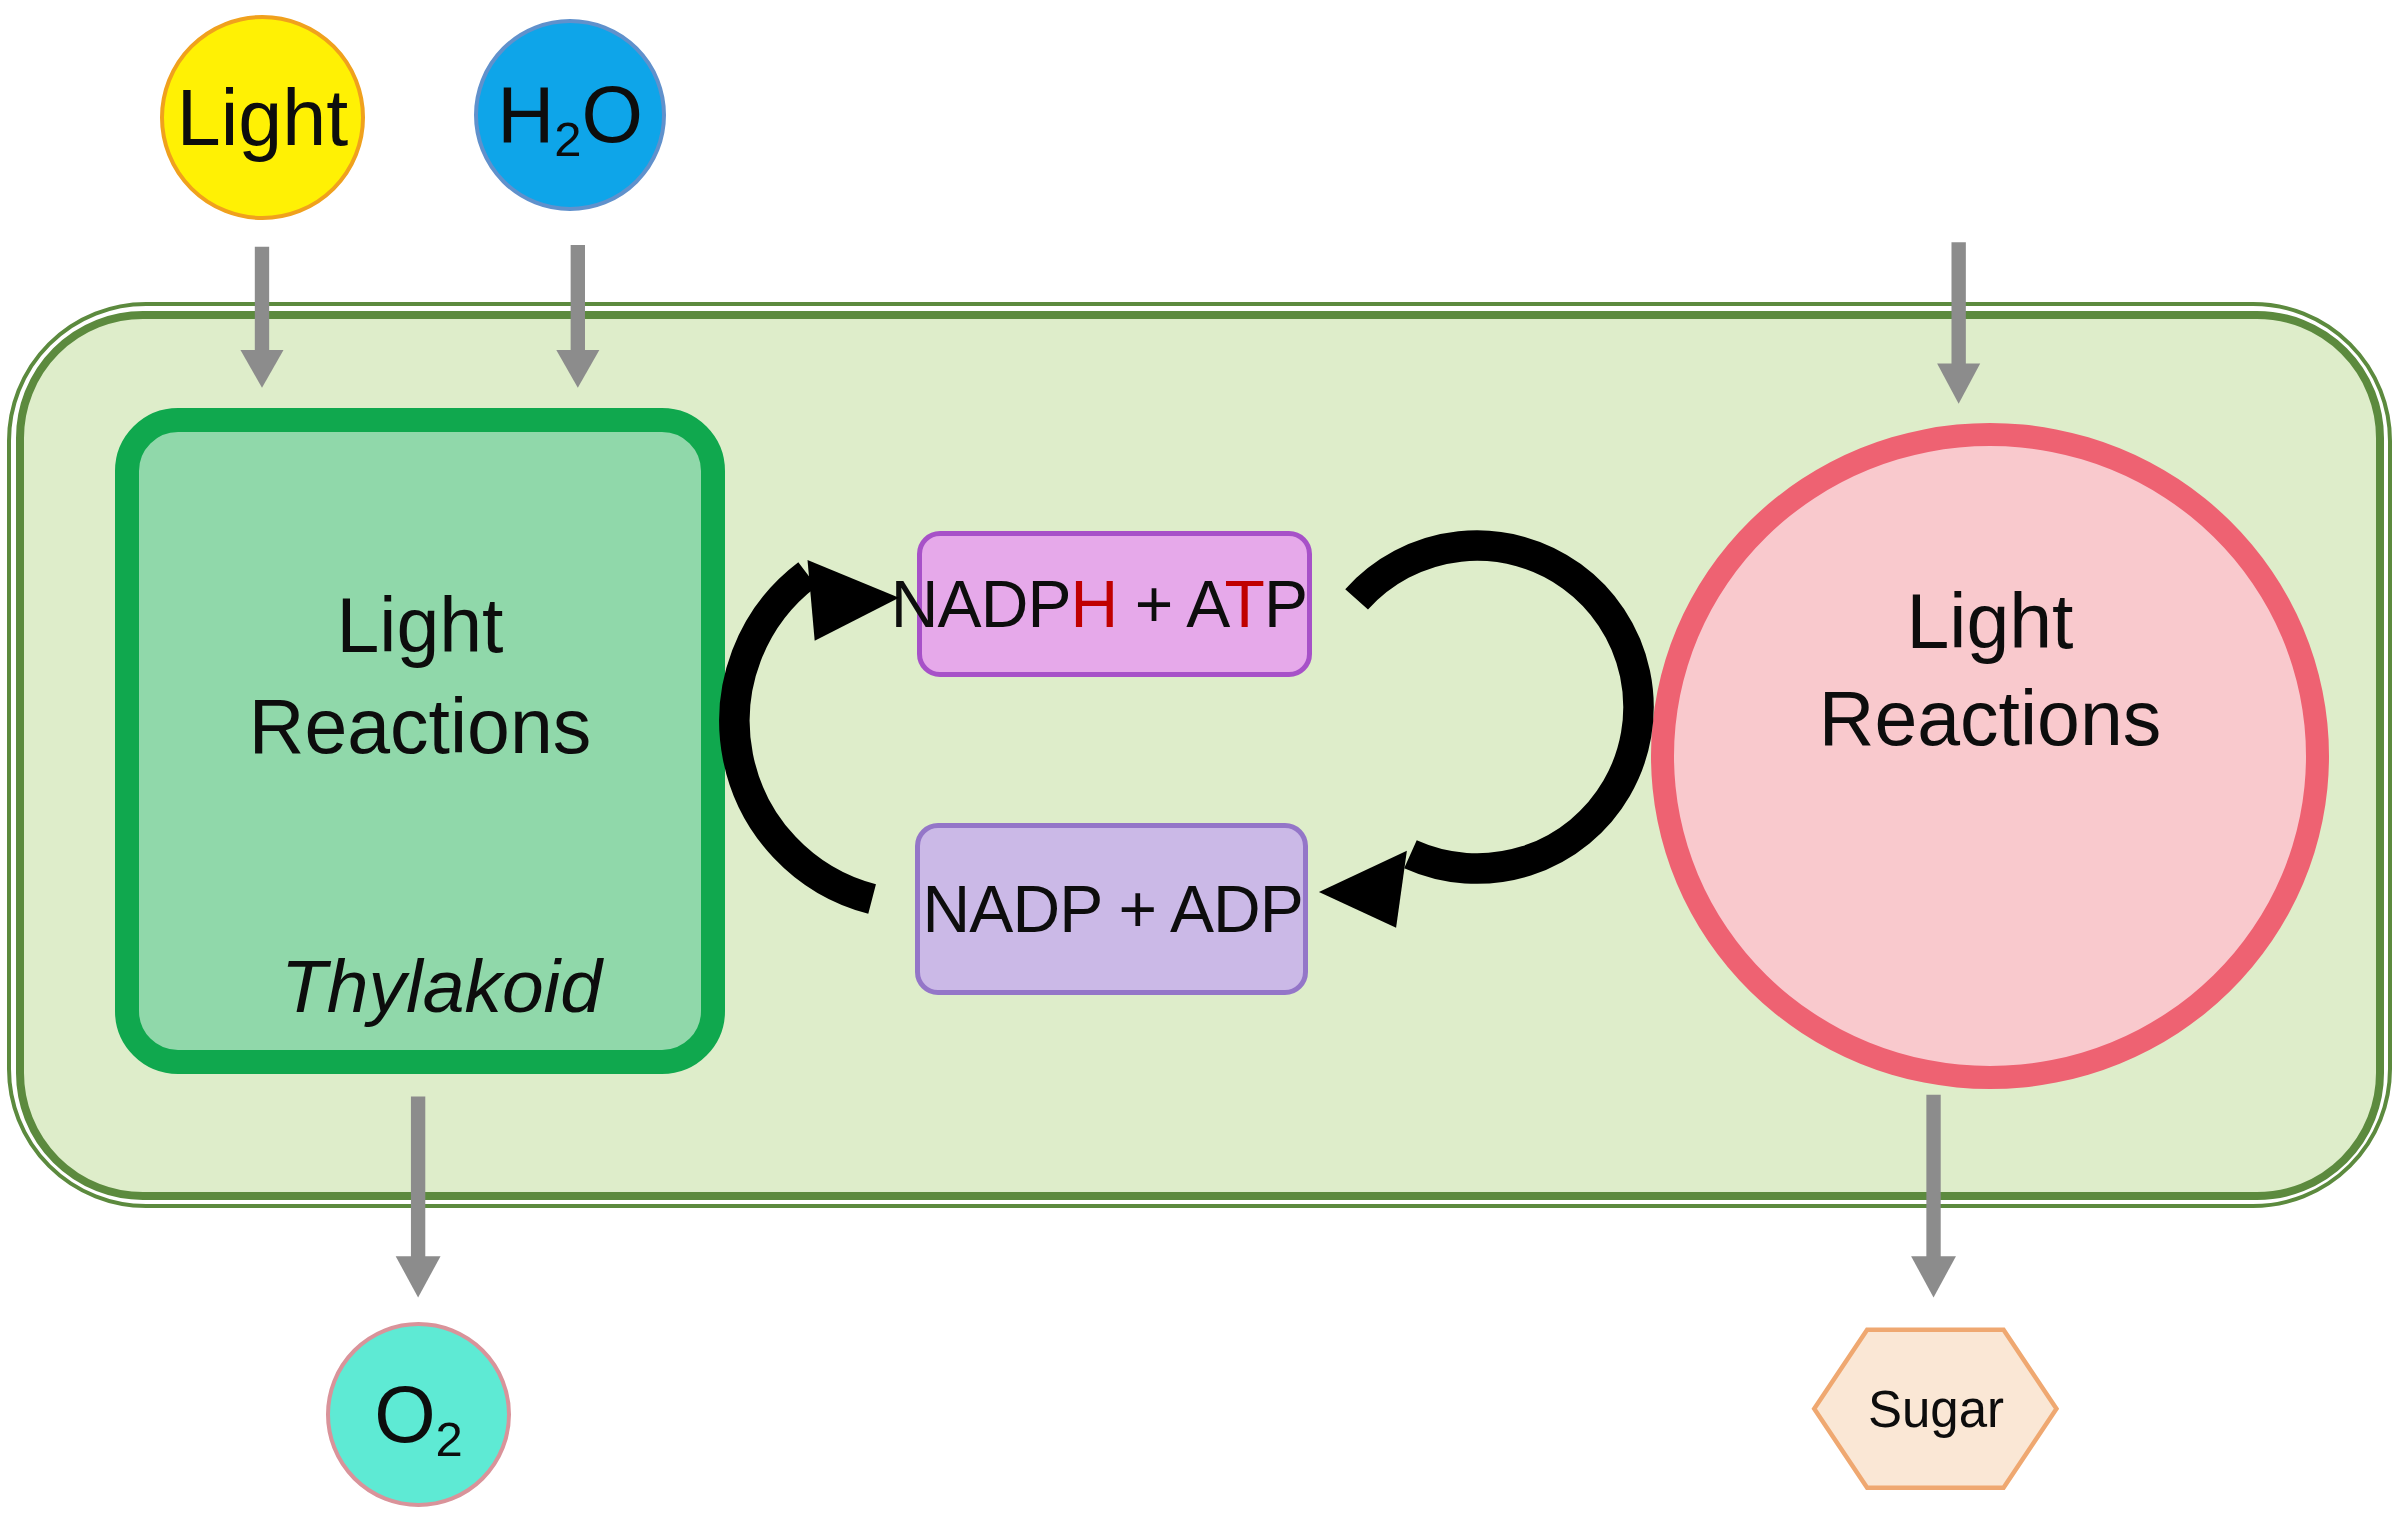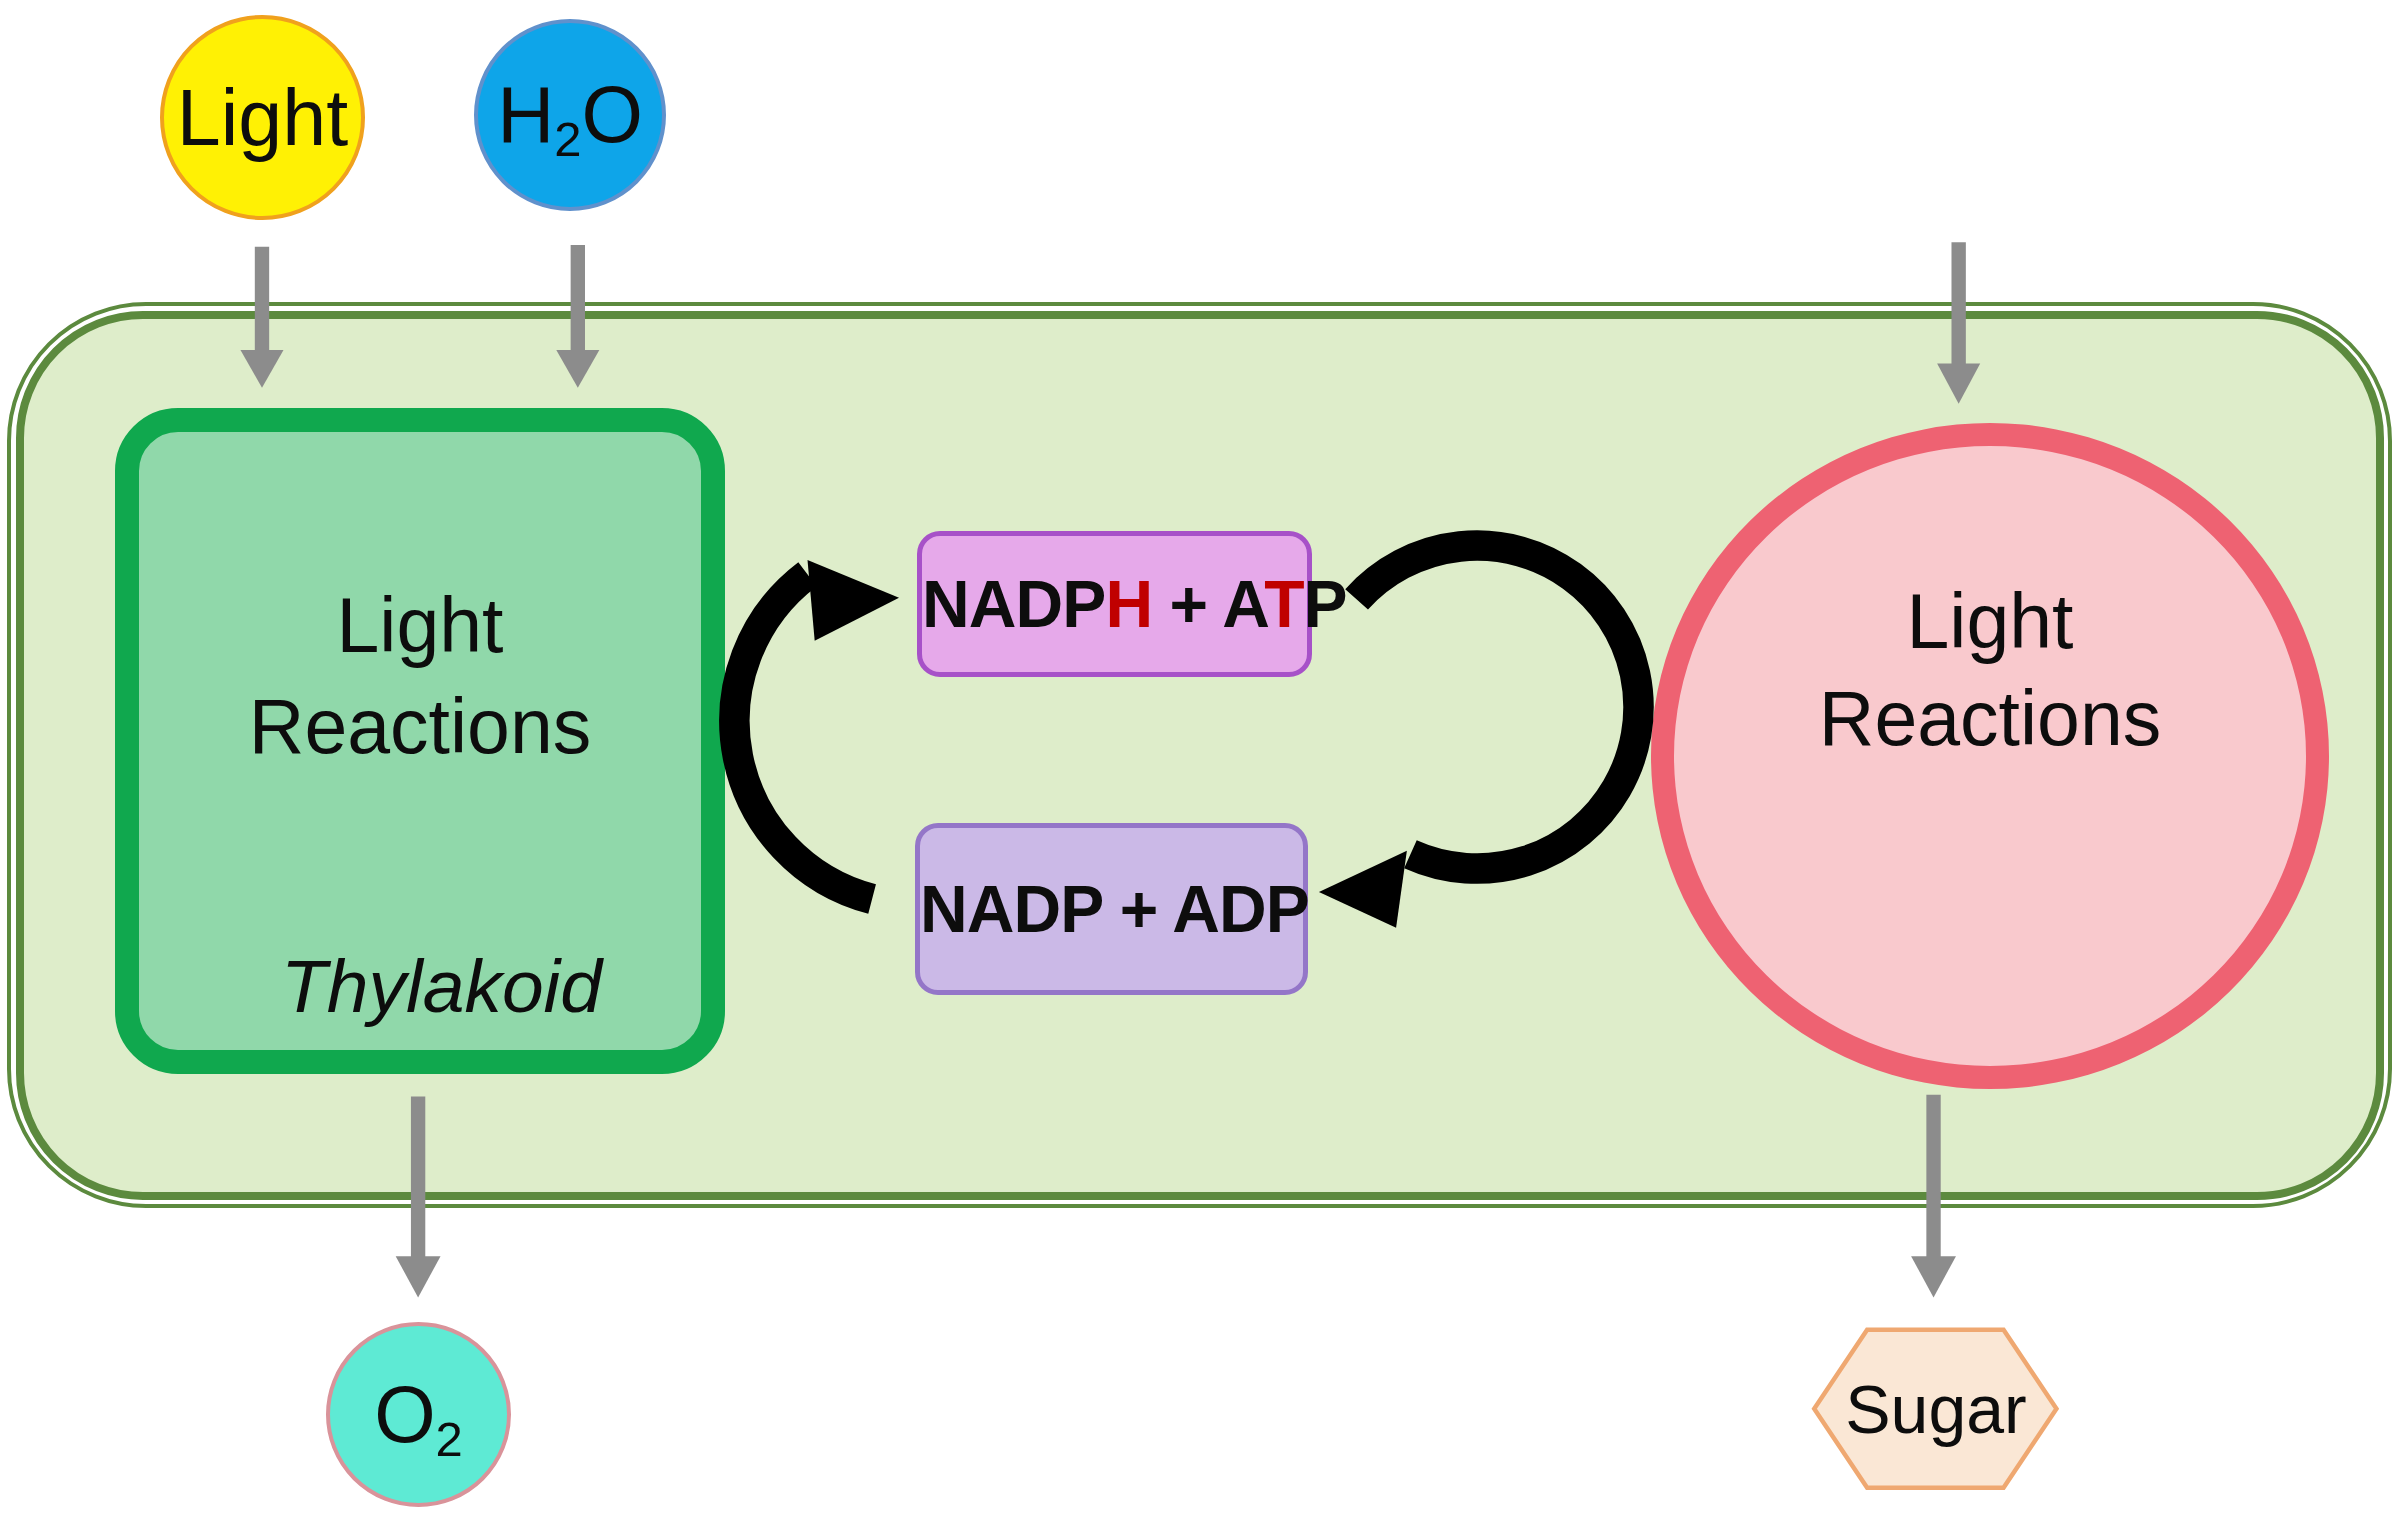--- a/index.html
+++ b/index.html
@@ -54,23 +54,23 @@
     text-align: center; font-size: 77px; line-height: 97px; color: #0d0d0d;
   }
   .lir-loc {
     position: absolute; left: 0; right: 0; top: 446px;
     text-align: center; font-size: 75px; line-height: 97px;
     font-style: italic; color: #0d0d0d;
   }
 
   
   .pill {
-    display: flex; align-items: center; justify-content: flex-start;
+    display: flex; align-items: center; justify-content: flex-end;
     box-sizing: border-box; border-radius: 23px;
-    font-size: 66px; letter-spacing: -0.9px; white-space: pre; color: #0d0d0d; font-weight: bold;
+    font-size: 66px; letter-spacing: -0.9px; white-space: pre; color: #0d0d0d;
   }
   .pill-charged {
     left: 917px; top: 531px; width: 395px; height: 146px;
     background: #e6a9ea; border: 5.4px solid #a751c8;
   }
   .pill-spent {
     left: 915px; top: 823px; width: 393px; height: 172px;
     background: #cbb9e7; border: 5.4px solid #9476c8;
   }
   .red-letter { color: #c00000; }
@@ -83,21 +83,21 @@
   }
   .mol sub { font-size: 0.62em; line-height: 0; vertical-align: -0.28em; }
   .mol-light  { left: 160px;  top: 15.3px;   width: 205px; height: 205px; background: #fff104; border: 4.5px solid #f0a11d; }
   .mol-water  { left: 474px;  top: 19px;   width: 192px; height: 192px; background: #0ea5e9; border: 4.5px solid #6091cc; }
   .mol-co2    { left: 1862px; top: 35px;   width: 196px; height: 196px; background: #dbdbdb; border: 6.3px solid #8f8f8f; }
   .mol-o2     { left: 326px;  top: 1322px; width: 185px; height: 185px; background: #5eead4; border: 4.5px solid #d9939a; }
 
   .sugar-label {
     left: 1815px; top: 1330px; width: 242px; height: 158px;
     display: flex; align-items: center; justify-content: center;
-    font-size: 68px; color: #0d0d0d;
+    font-size: 51px; color: #0d0d0d;
   }
 </style>
 </head>
 <body>
 
 <div class="canvas">
 
   <div class="abs chloro-outer">
     <div class="chloro-inner"></div>
   </div>

